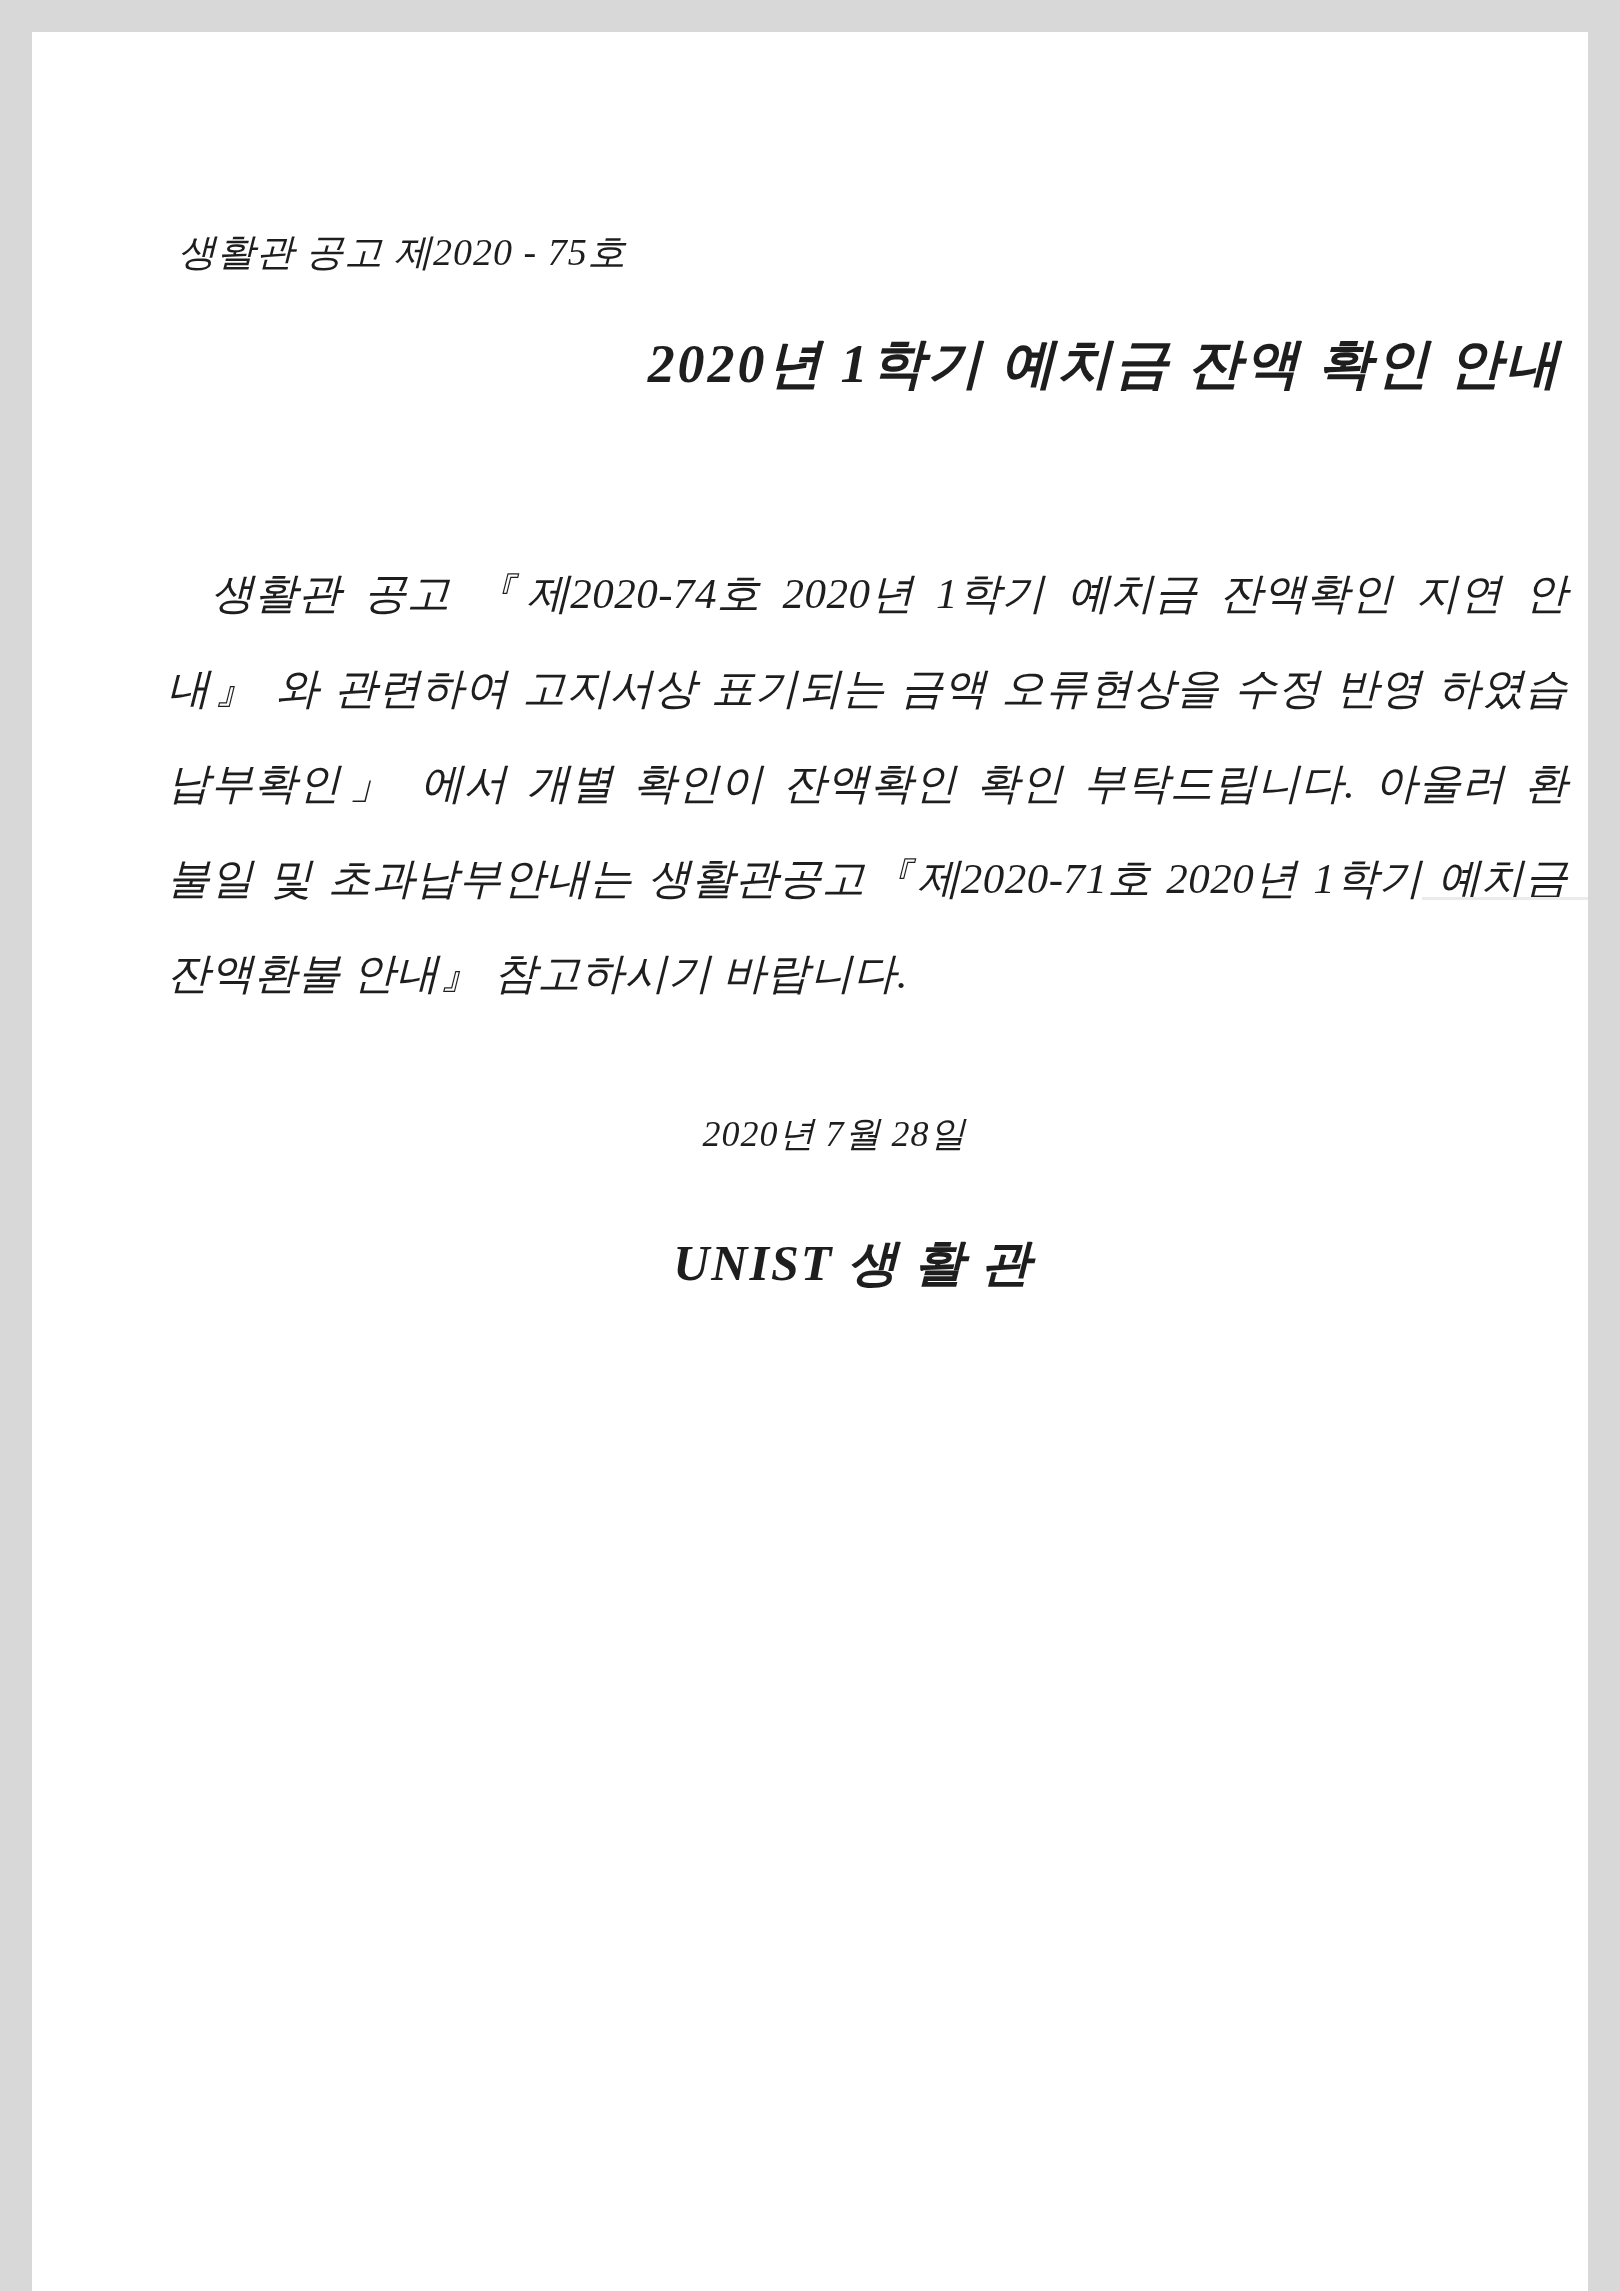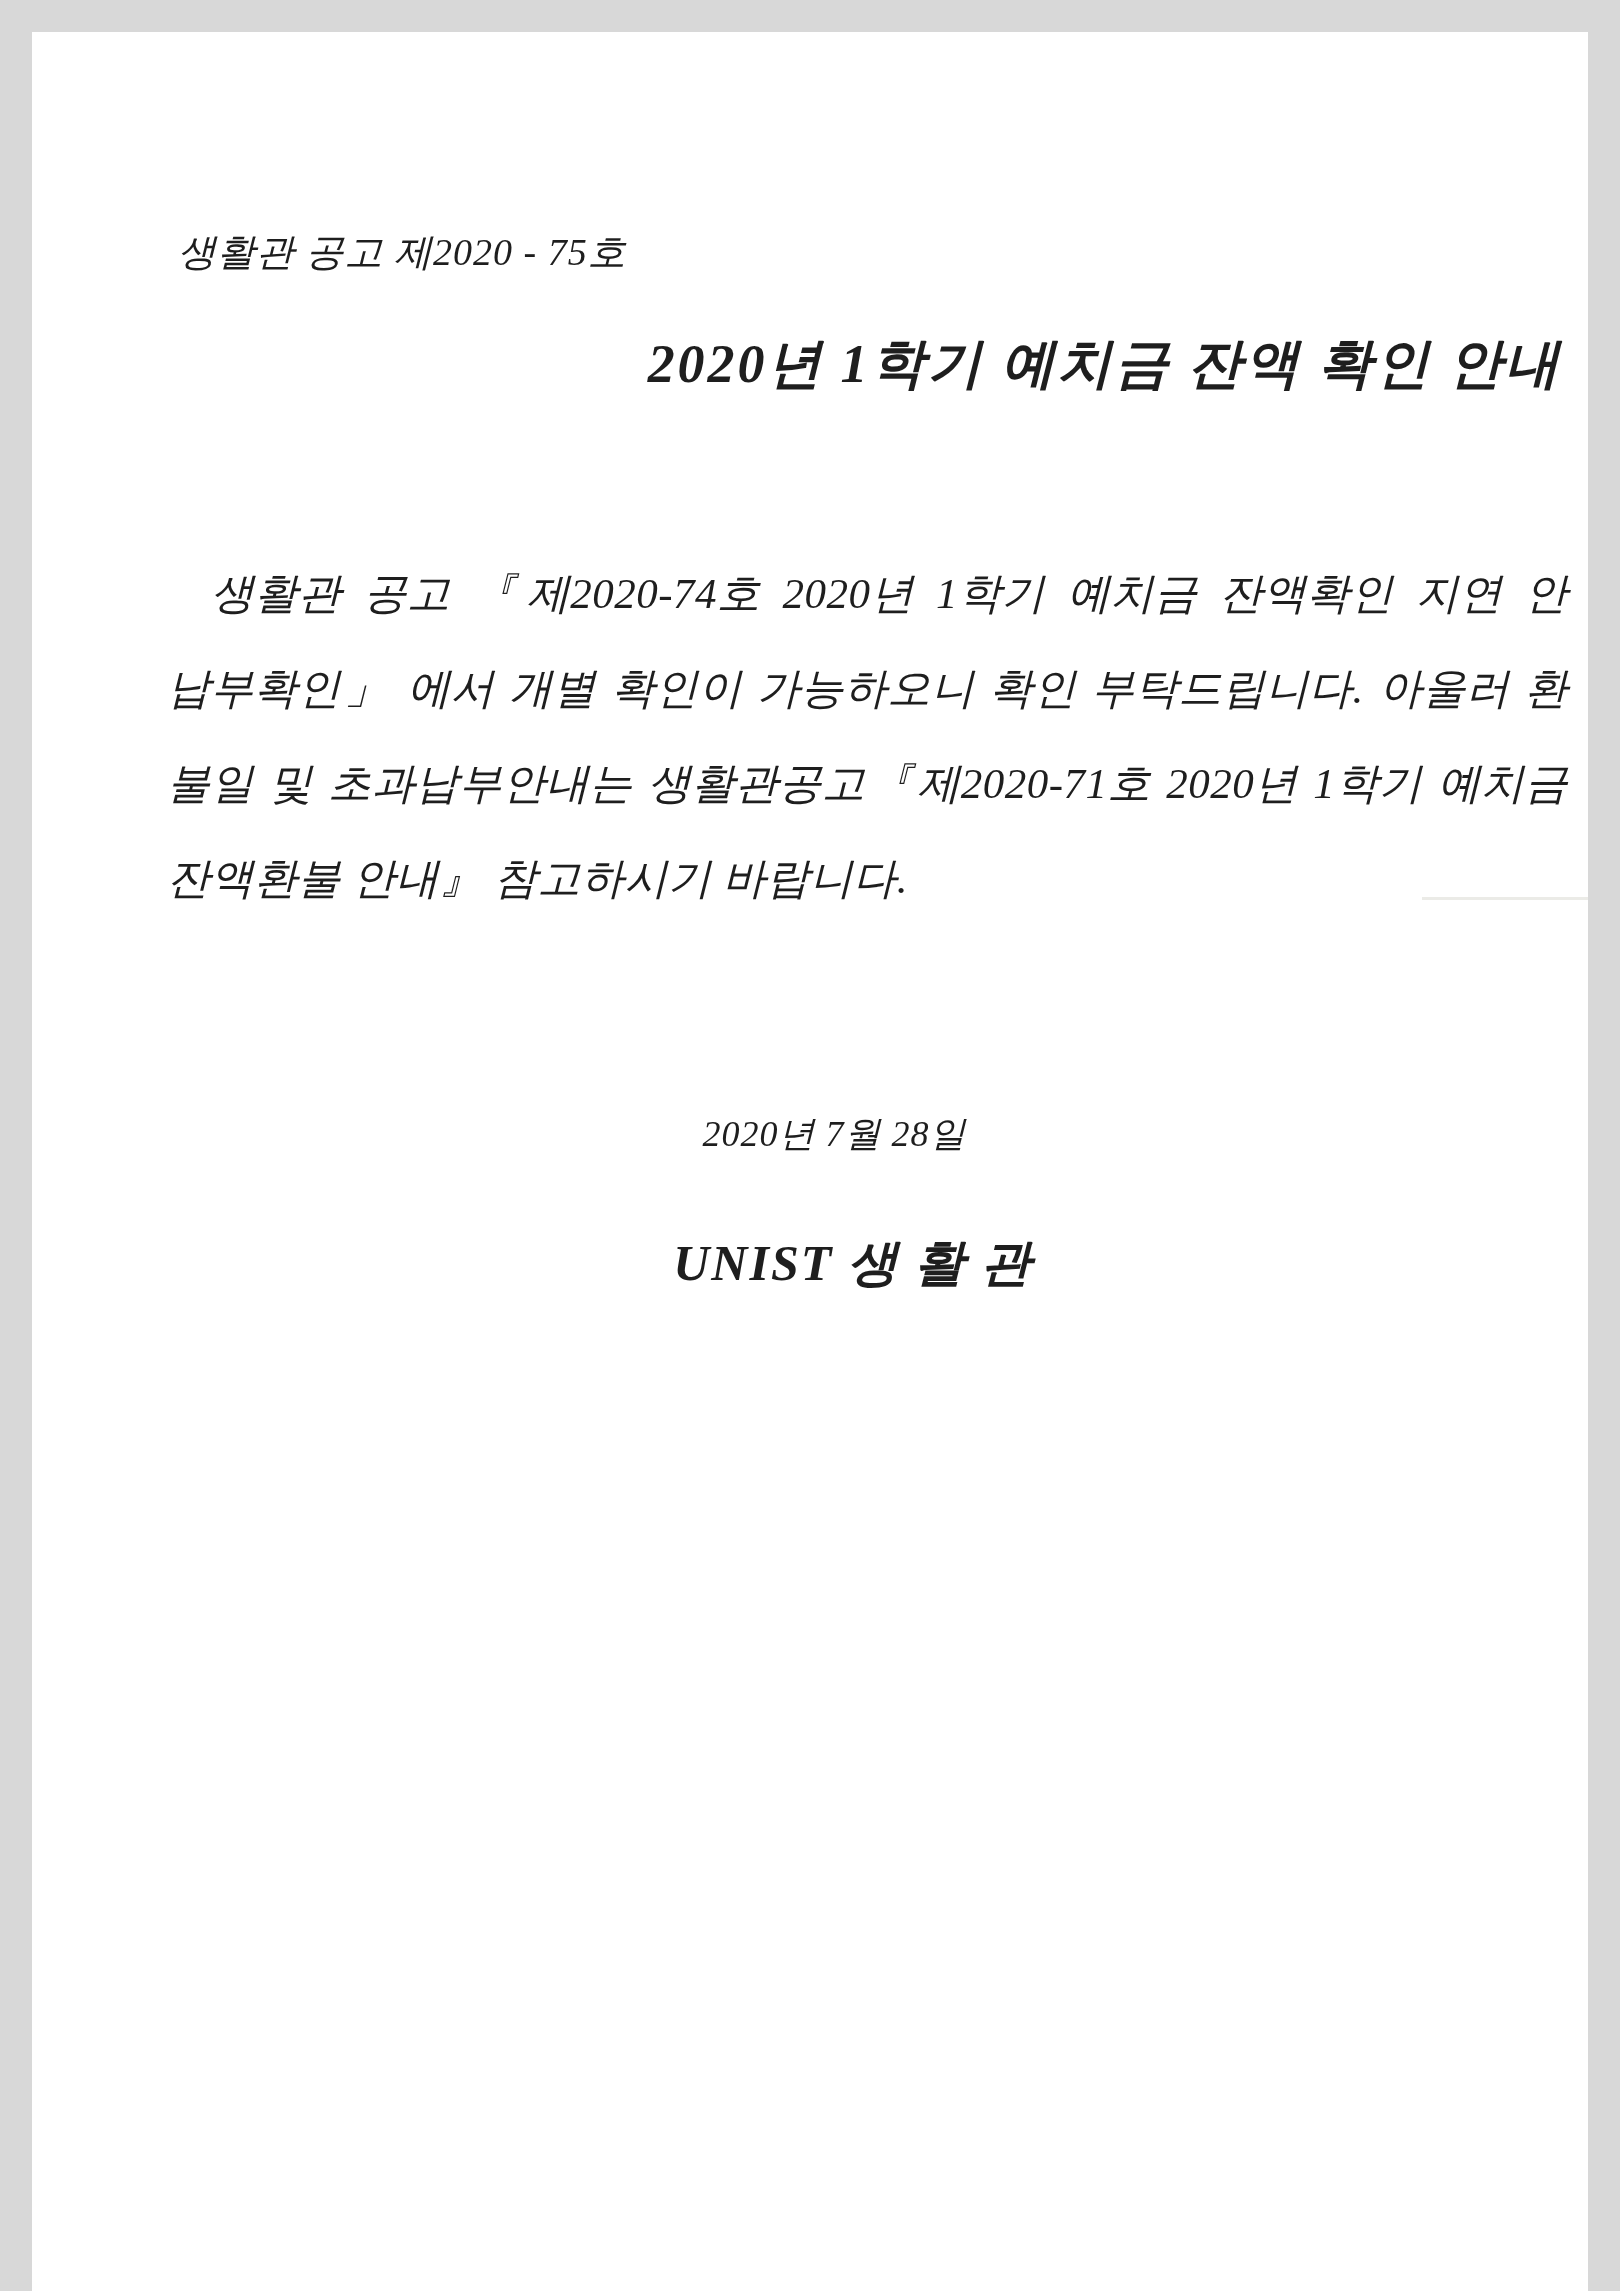--- a/index.html
+++ b/index.html
@@ -87,21 +87,22 @@
 <body>
 
 <div class="page">
 
   <div class="doc-number">생활관 공고 제2020 - 75호</div>
 
   <div class="doc-title">2020년 1학기 예치금 잔액 확인 안내</div>
 
   <div class="doc-body">
     <div class="body-line indent-first">생활관 공고 『제2020-74호 2020년 1학기 예치금 잔액확인 지연 안</div>
-    <div class="body-line">납부확인」 에서 개별 확인이 가능하오니 확인 부탁드립니다. 아울러 환</div>
+    <div class="body-line">내』 와 관련하여 고지서상 표기되는 금액 오류현상을 수정 반영 하였습</div>
+    <div class="body-line">납부확인」 에서 개별 확인이 잔액확인 확인 부탁드립니다. 아울러 환</div>
     <div class="body-line">불일 및 초과납부안내는 생활관공고『제2020-71호 2020년 1학기 예치금</div>
     <div class="body-line last-line">잔액환불 안내』 참고하시기 바랍니다.</div>
   </div>
 
   <div class="doc-date">2020년 7월 28일</div>
 
   <div class="doc-signature">UNIST 생 활 관</div>
 
   <div class="scan-artifact-line"></div>
 

